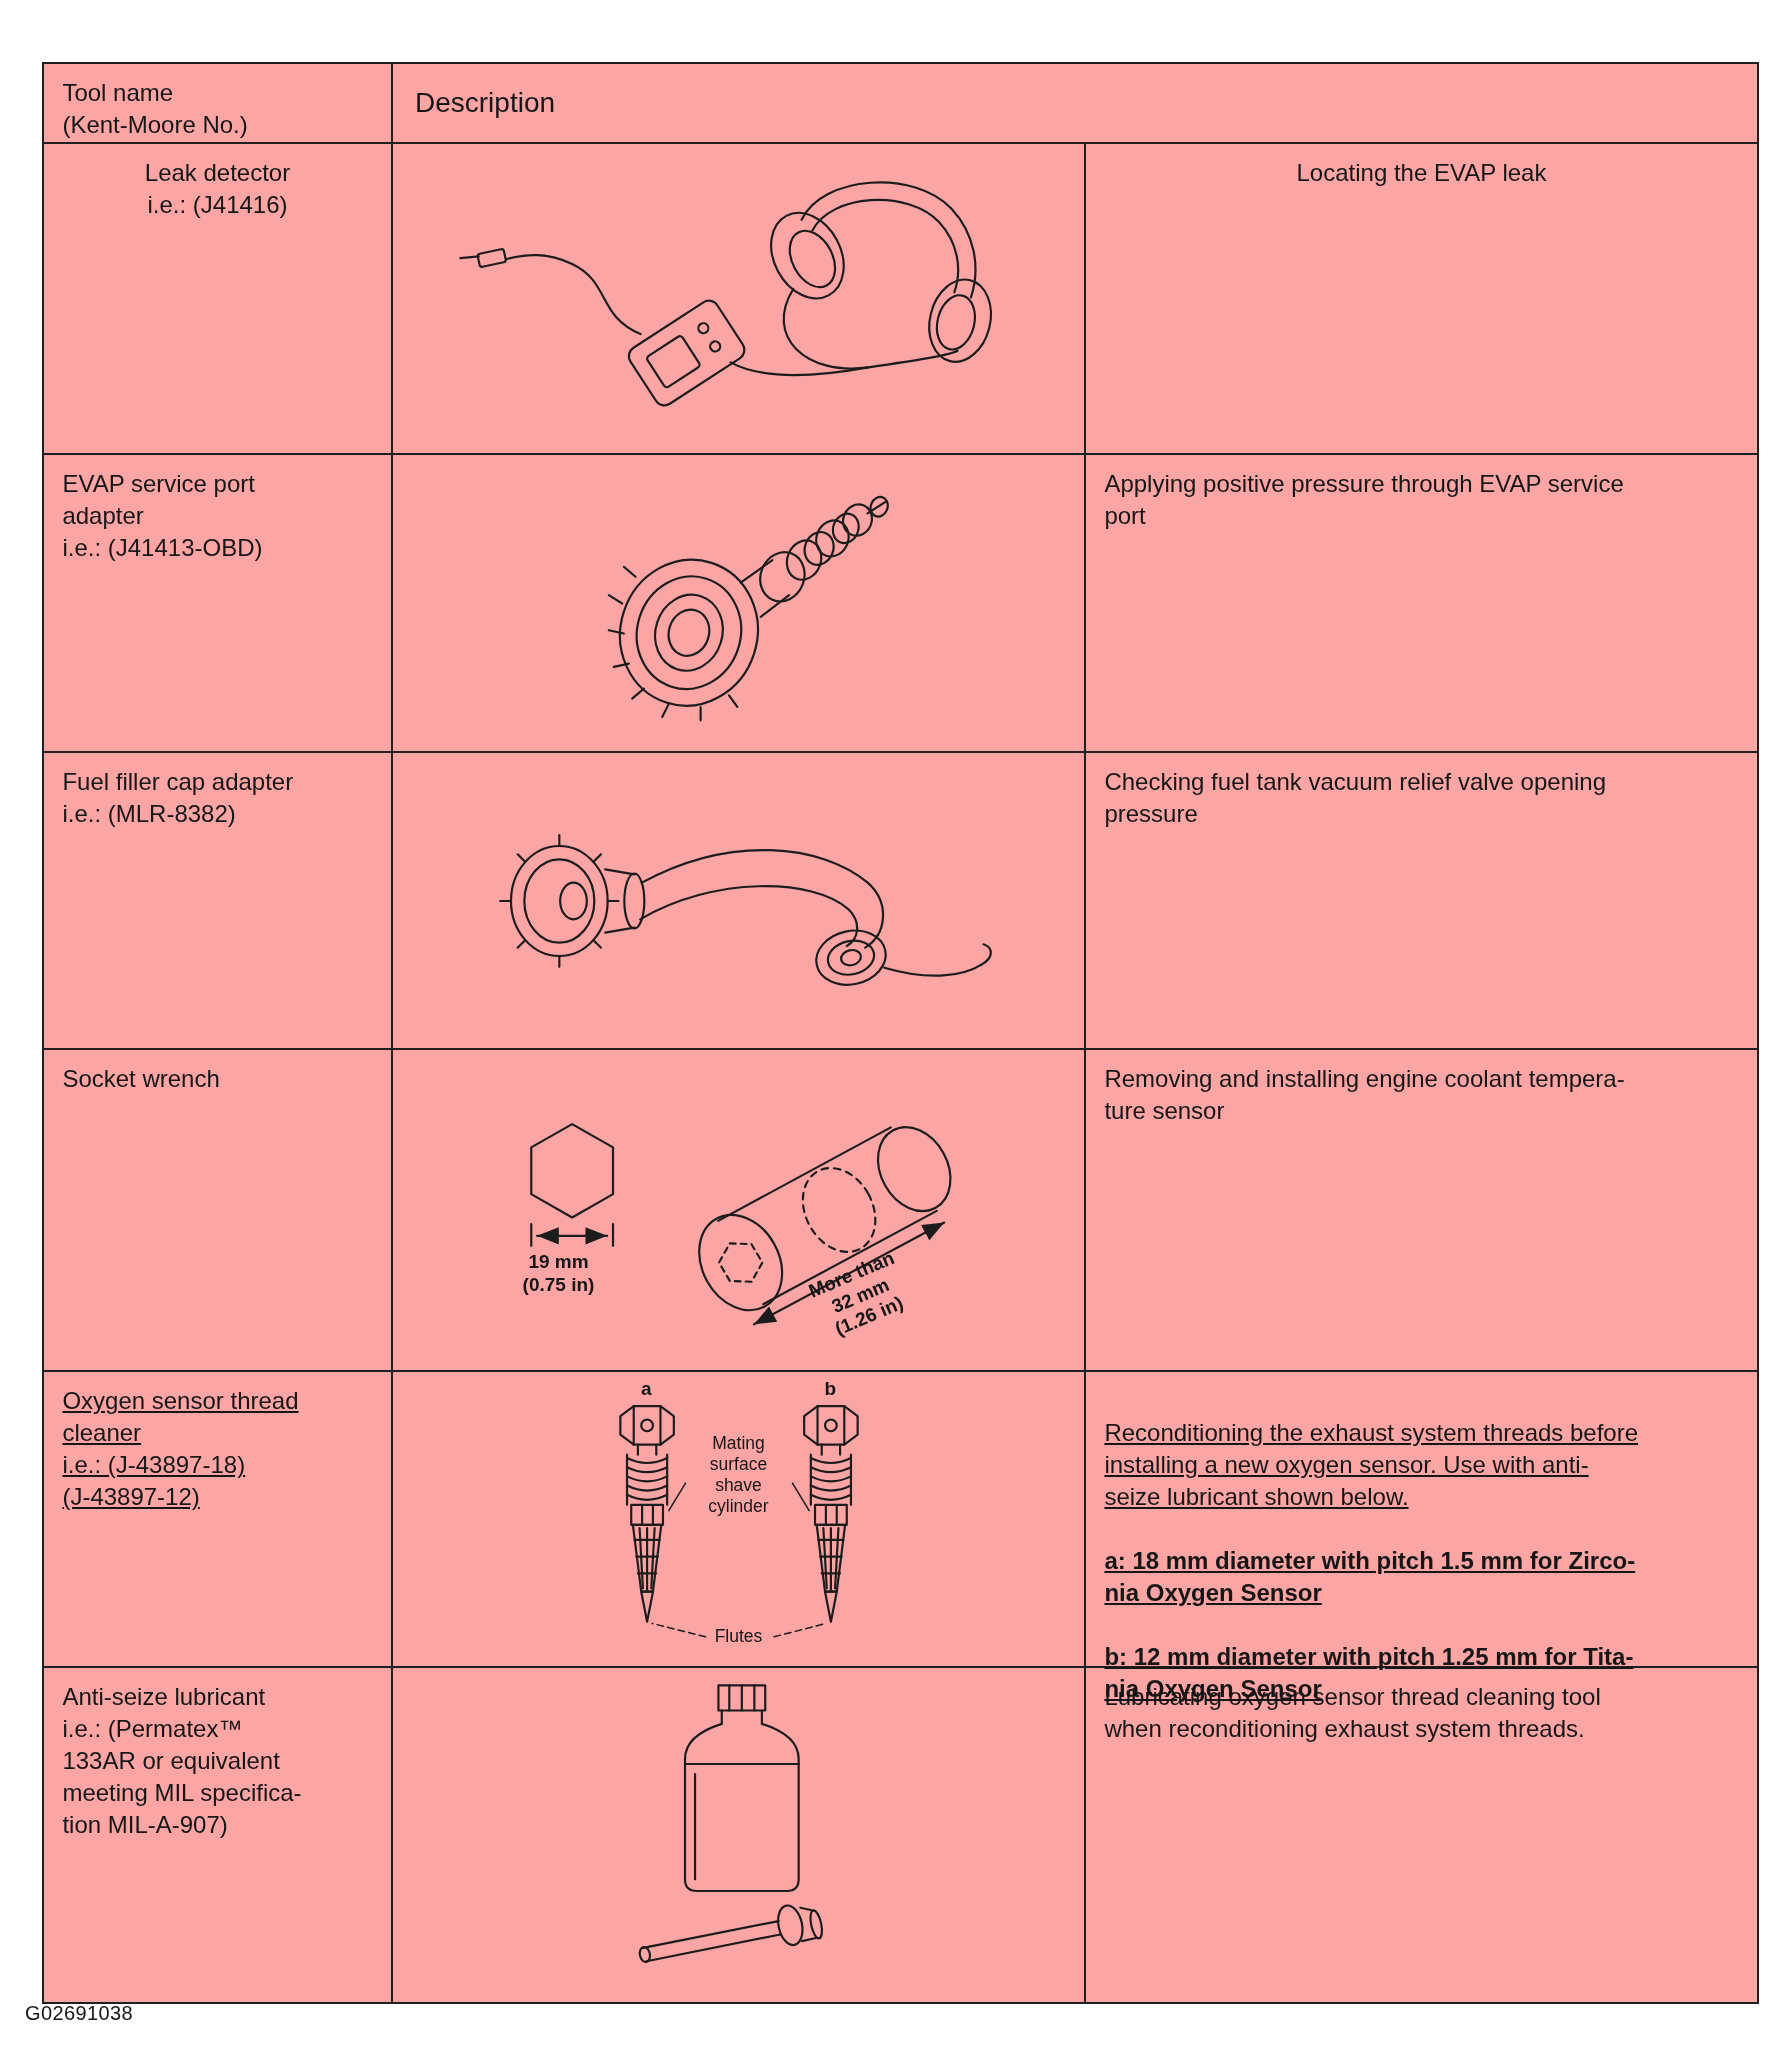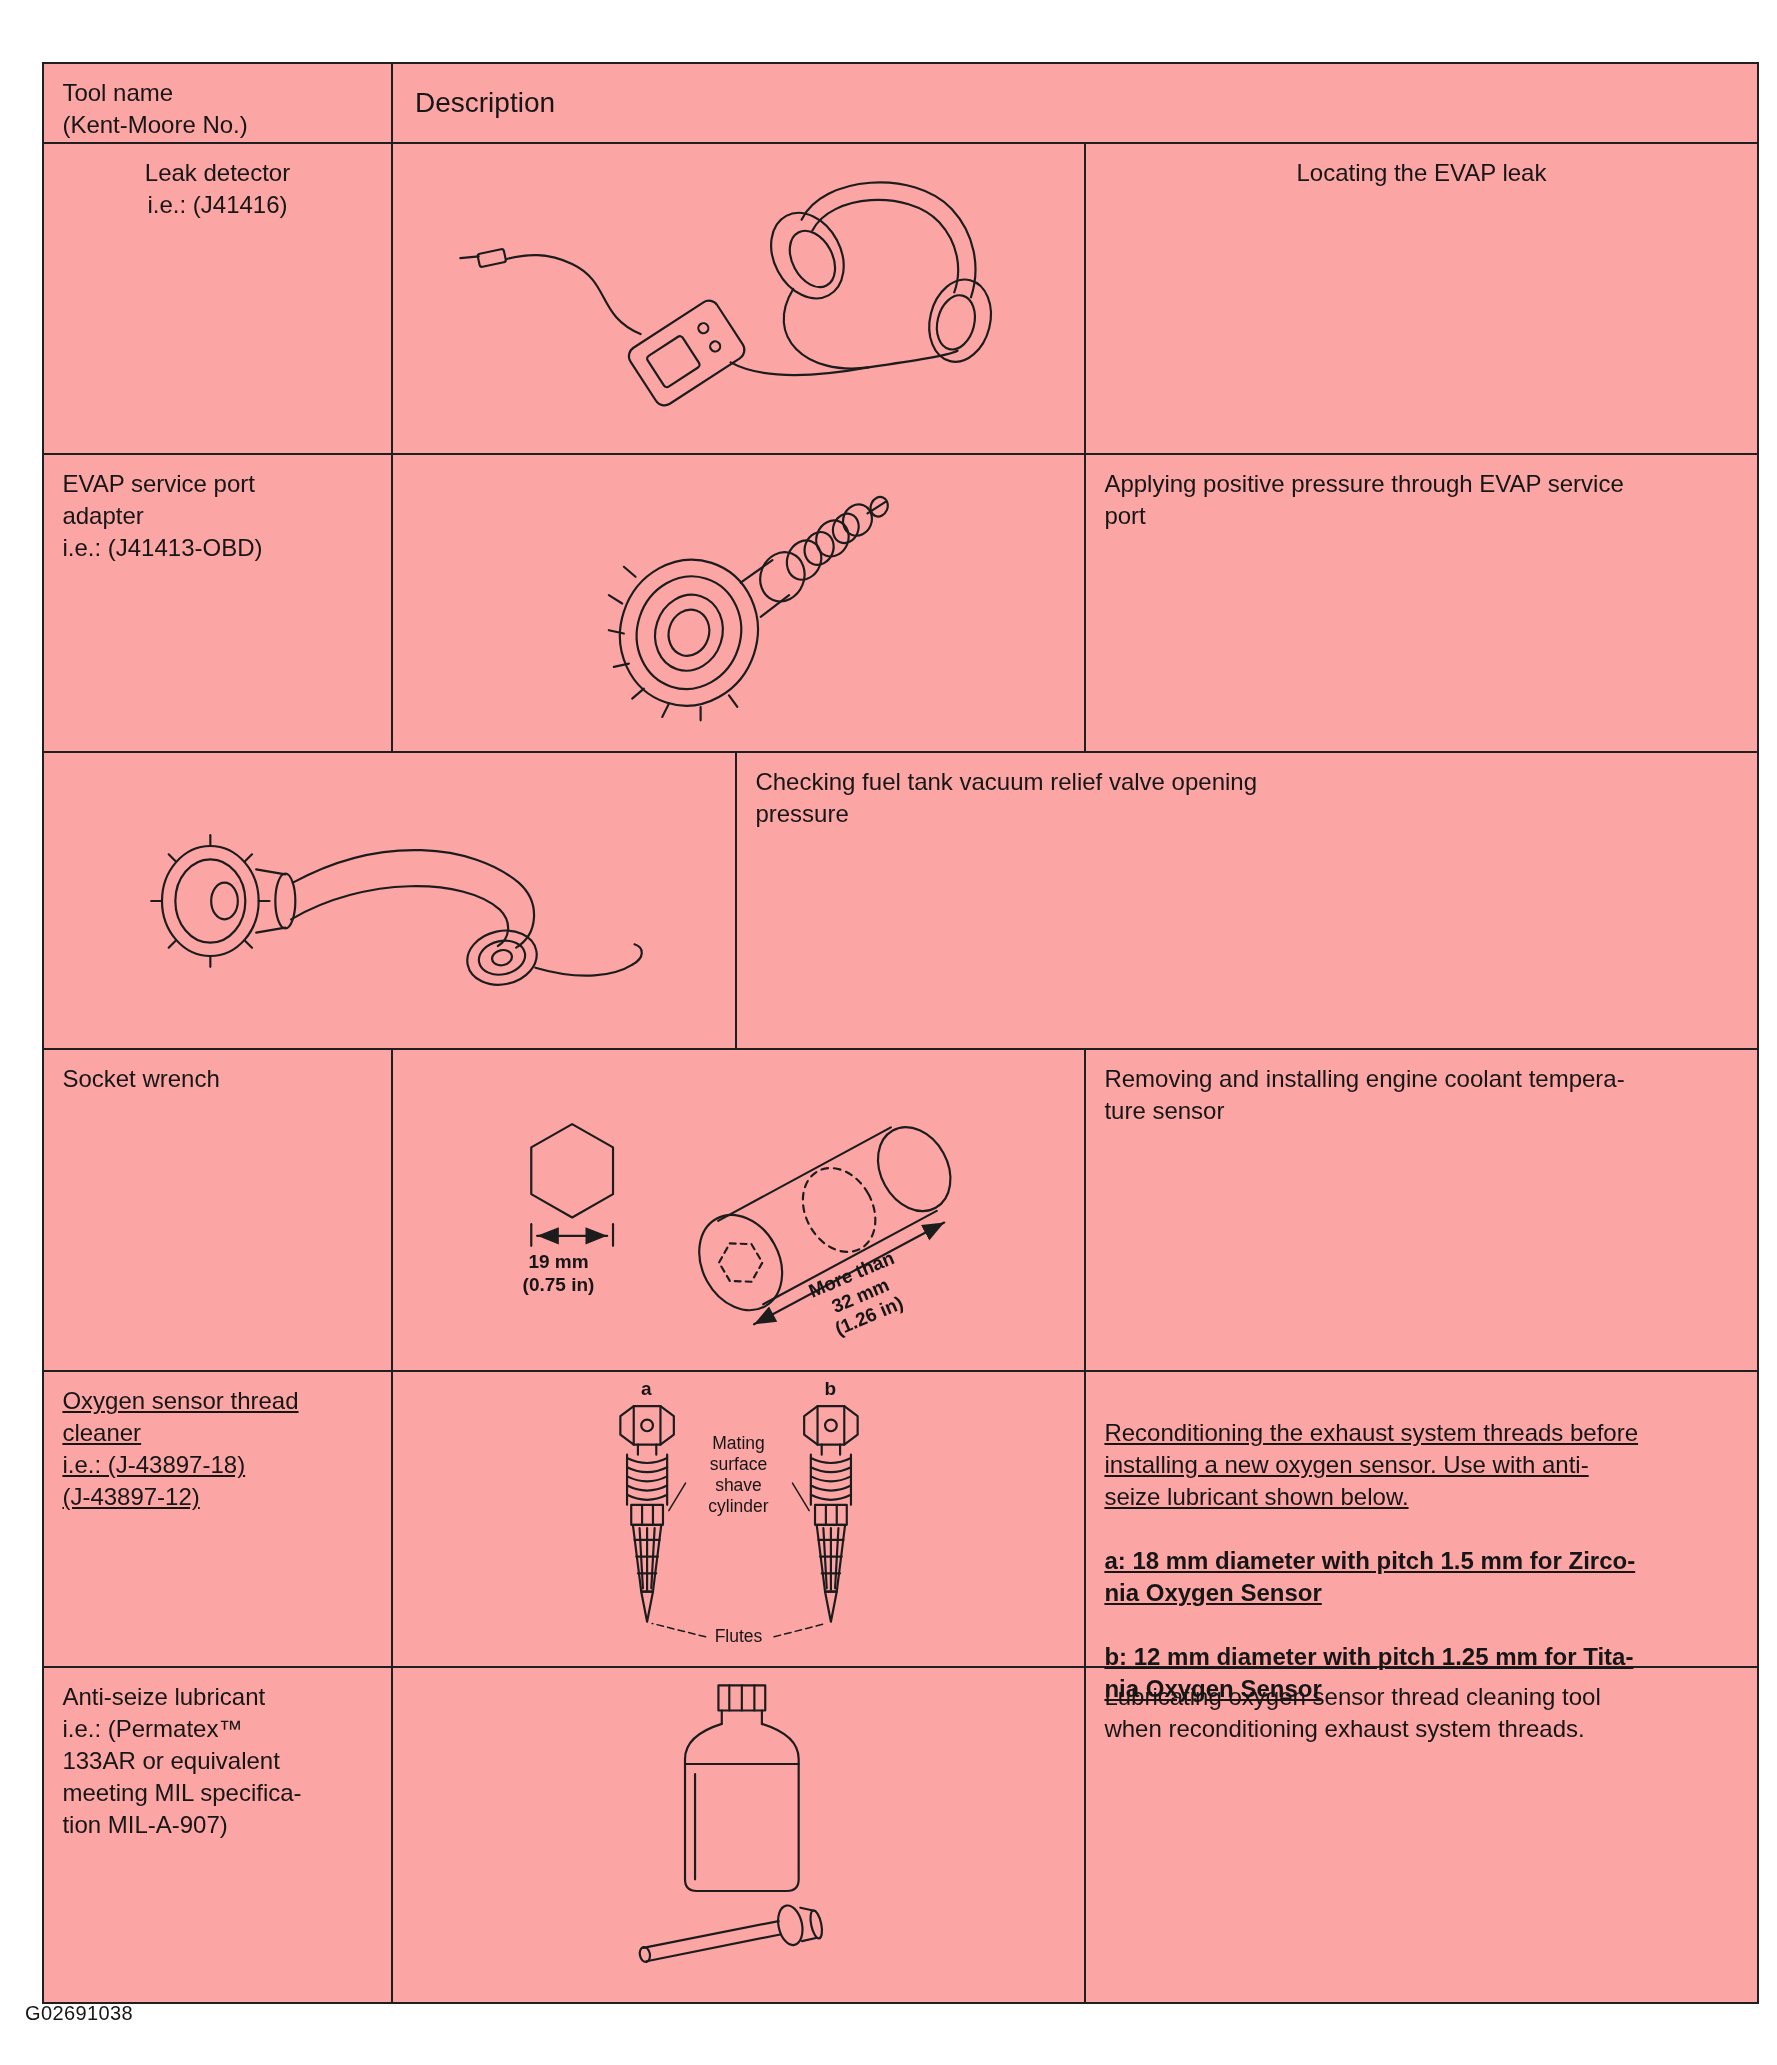--- a/index.html
+++ b/index.html
@@ -137,20 +137,22 @@
               <ellipse cx="428" cy="44" rx="10" ry="12" transform="rotate(22 428 44)"></ellipse>
             </g>
           </svg>
         </div>
       </div>
       <div class="c c3">Applying positive pressure through EVAP service
 port</div>
     </div>
 
     <div class="row r3">
+      <div class="c c1">Fuel filler cap adapter
+i.e.: (MLR-8382)</div>
       <div class="c2">
         <div class="fig" style="width:551px;height:250px">
           <svg width="551" height="250" viewBox="0 0 660 300">
             <g class="ink">
               <ellipse cx="115" cy="150" rx="58" ry="66"></ellipse>
               <ellipse cx="115" cy="150" rx="42" ry="50"></ellipse>
               <path d="M173,150 L186,150"></path>
               <path d="M156,197 L165,206"></path>
               <path d="M115,216 L115,229"></path>
               <path d="M74,197 L65,206"></path>

